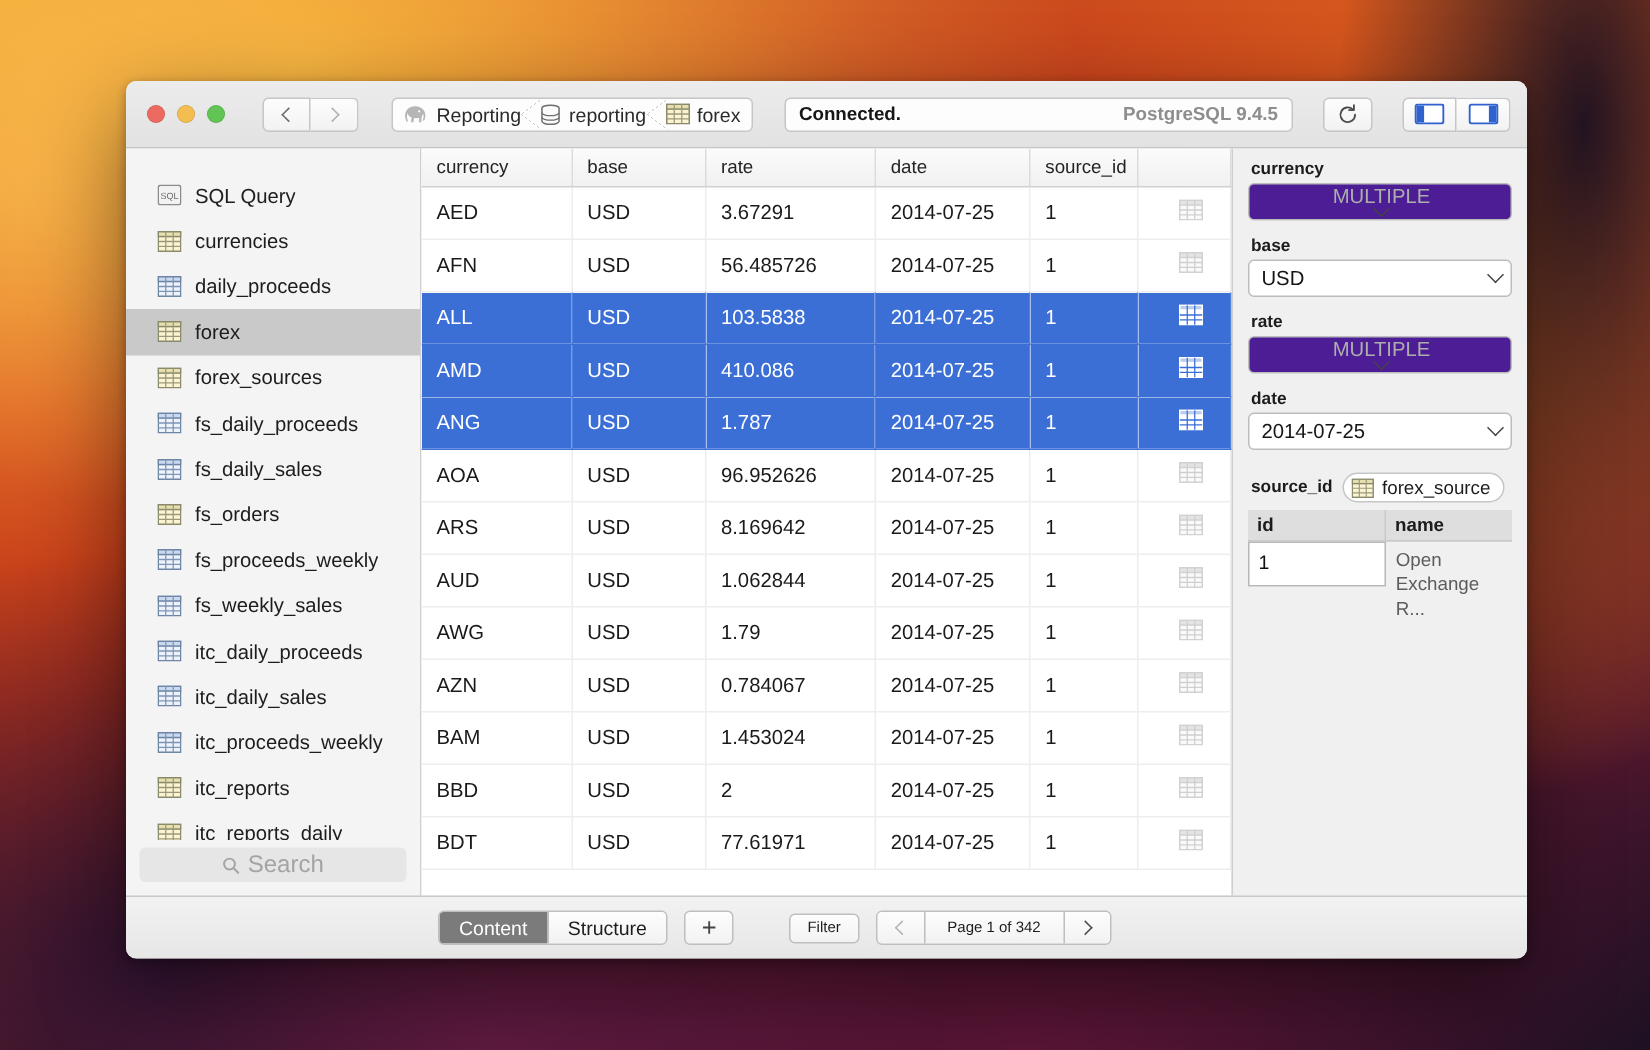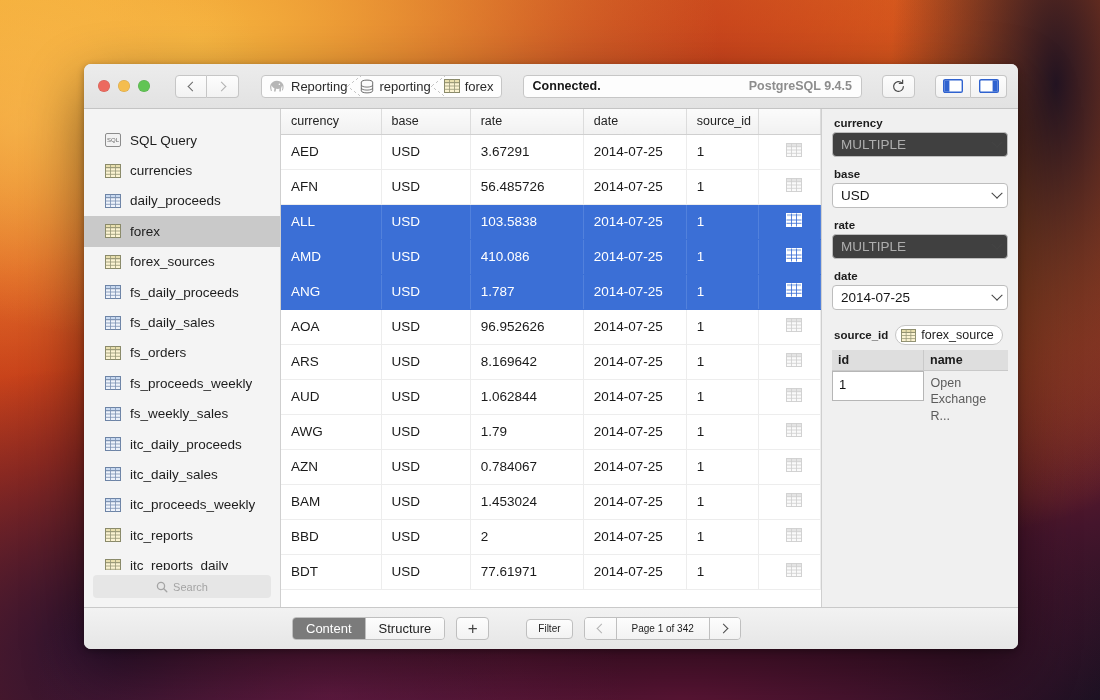--- a/index.html
+++ b/index.html
@@ -24,21 +24,21 @@
     position: absolute; inset: 0;
     background:
       radial-gradient(ellipse 300px 760px at 96% 12%, rgba(20,14,34,.92) 0%, rgba(20,14,34,0) 55%),
       radial-gradient(ellipse 420px 300px at 30% 99%, rgba(120,30,80,.55) 0%, rgba(120,30,80,0) 70%),
       radial-gradient(circle 420px at 2% 18%, rgba(255,205,100,.40) 0%, rgba(255,205,100,0) 60%);
     pointer-events: none;
   }
 
   
   #window {
-    position: absolute; left: 84px; top: 64px; width: 934px; height: 585px;
+    position: absolute; left: 84px; top: 54px; width: 934px; height: 585px;
     background: #ececec; border-radius: 7px;
     box-shadow: 0 22px 60px rgba(0,0,0,.48), 0 2px 7px rgba(0,0,0,.32);
     overflow: hidden; display: flex; flex-direction: column;
   }
 
   
   .titlebar {
     height: 45px; flex: 0 0 45px;
     background: linear-gradient(#ececec, #e2e2e2);
     border-bottom: 1px solid #c4c4c4;
@@ -110,21 +110,21 @@
     height: 30.4px; display: flex; align-items: center; gap: 9px;
     padding-left: 21px; font-size: 13.5px; color: #1d1d1d; white-space: nowrap;
   }
   .side-item.selected { background: #c9c9c9; }
   .side-label { overflow: hidden; text-overflow: ellipsis; }
 
   .sidebar-footer { flex: 0 0 auto; padding: 5px 9px 9px 9px; }
   .search-box {
     height: 23px; border-radius: 4px; background: #e6e6e6;
     display: flex; align-items: center; justify-content: center; gap: 5px;
-    color: #a4a4a4; font-size: 11px;
+    color: #a4a4a4; font-size: 16px;
   }
 
   
   .table-area { flex: 1 1 auto; display: flex; flex-direction: column; min-width: 0; background: #fff; }
   .table-scroll { flex: 1 1 auto; overflow: hidden; position: relative; }
   table.grid { width: 100%; border-collapse: collapse; table-layout: fixed; font-size: 13.5px; }
   table.grid th {
     height: 25px; background: linear-gradient(#fbfbfb,#f1f1f1);
     border-bottom: 1px solid #cfcfcf; border-right: 1px solid #dcdcdc;
     font-weight: normal; text-align: left; padding: 0 0 0 10px;
@@ -143,21 +143,21 @@
   .inspector {
     width: 197px; flex: 0 0 197px; background: #f0f0f0;
     border-left: 1px solid #cfcfcf; padding: 8px 10px 0 10px; overflow: hidden;
   }
   .field-label { font-size: 11.5px; color: #1c1c1c; font-weight: bold; margin: 0 0 3px 2px; }
   .field-label.rowspace { margin-top: 11px; }
   .combo {
     height: 25px; background: #fff; border: 1px solid #bdbdbd; border-radius: 4px;
     display: flex; align-items: center; padding: 0 6px 0 8px; font-size: 13.5px; color: #151515;
   }
-  .combo.muted { color: #adadad; background: #404040; }
+  .combo.muted { color: #adadad; background: #4c1d95; flex-direction: column; }
   .combo .val { flex: 1 1 auto; overflow: hidden; text-overflow: ellipsis; white-space: nowrap; }
   .combo .cv { width: 8px; height: 8px; border-right: 1.7px solid #444; border-bottom: 1.7px solid #444;
                transform: rotate(45deg) translate(-2px,-2px); flex: 0 0 auto; }
 
   .src-head { display: flex; align-items: center; gap: 7px; margin: 15px 0 5px 2px; }
   .src-head .lbl { font-size: 11.5px; font-weight: bold; color: #1c1c1c; }
   .src-chip {
     display: flex; align-items: center; gap: 5px; height: 20px; padding: 0 8px 0 5px;
     background: #fff; border: 1px solid #c6c6c6; border-radius: 10px; font-size: 12.5px; color: #1c1c1c;
   }

